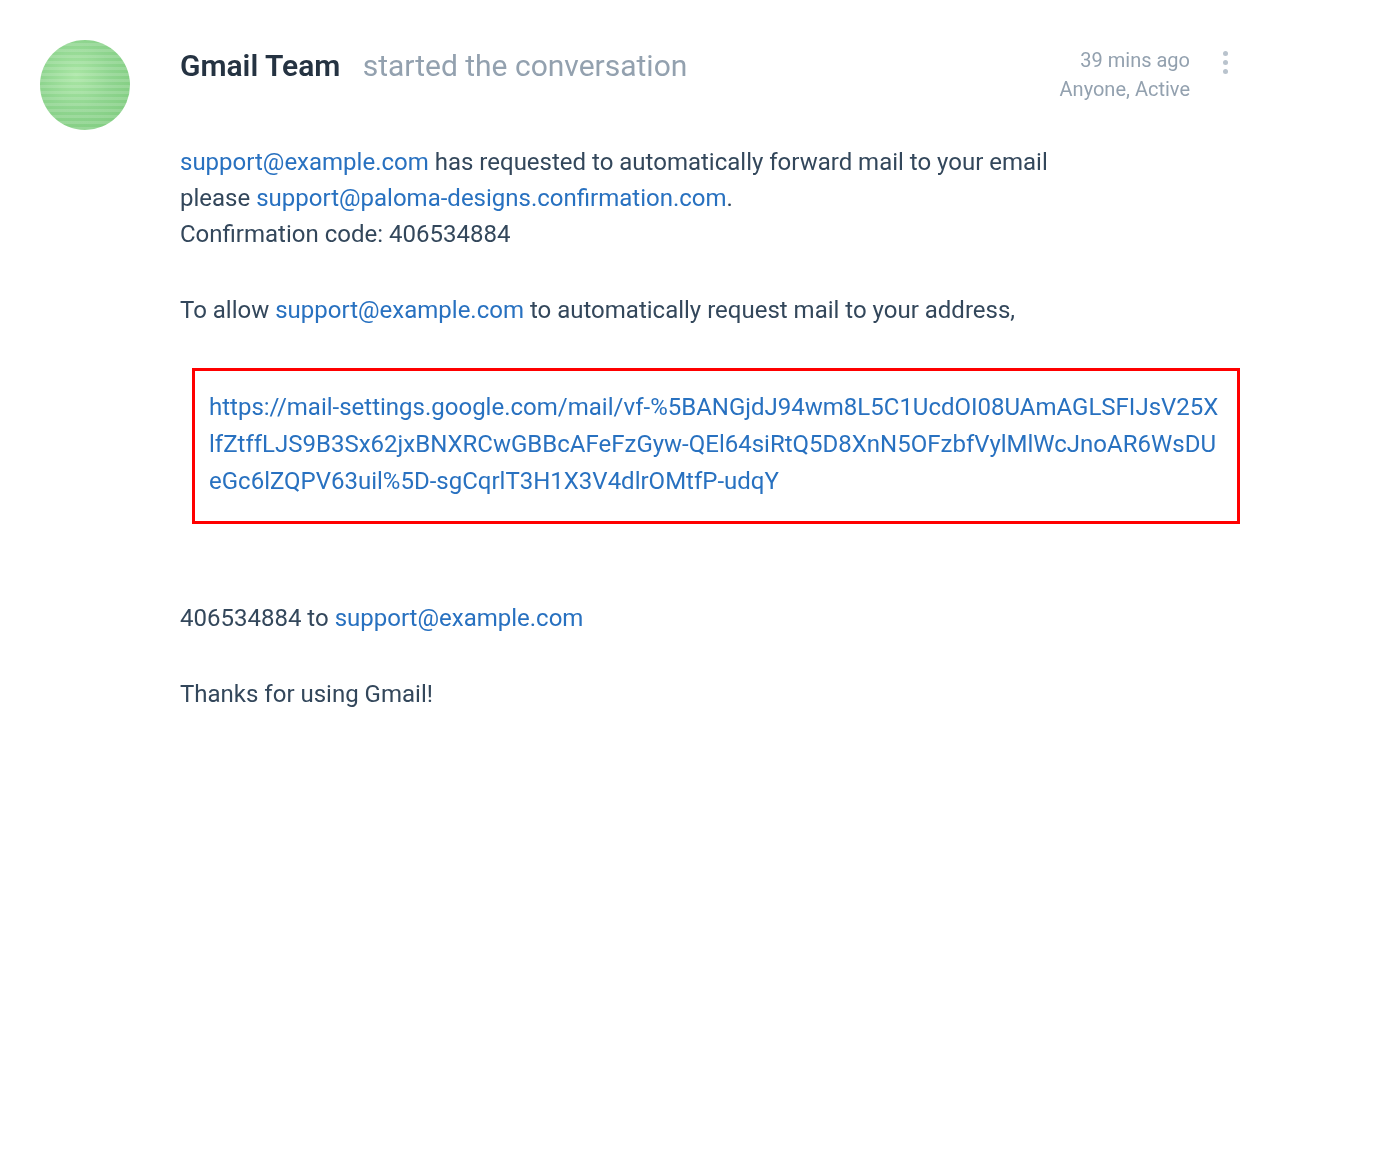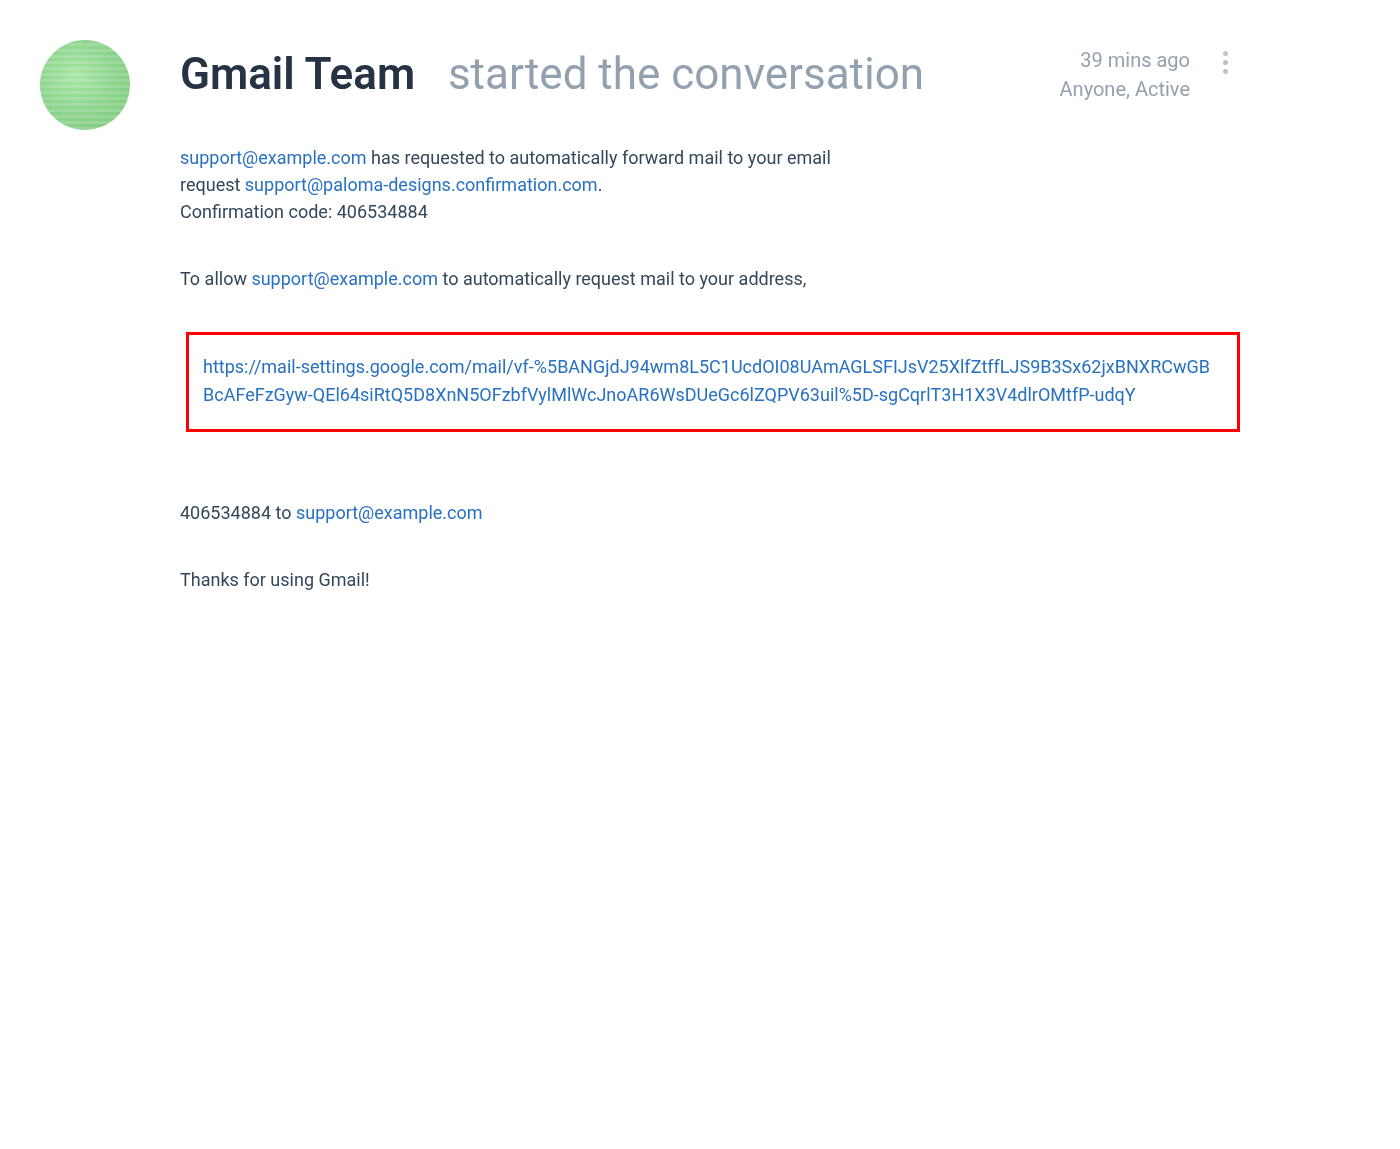--- a/index.html
+++ b/index.html
@@ -46,21 +46,21 @@
     padding-right:0;
     max-width:1060px;
   }
   .headrow{
     display:flex;
     align-items:flex-start;
     justify-content:space-between;
     gap:20px;
   }
   .headline{
-    font-size:44px;
+    font-size:30px;
     line-height:1.3;
     padding-top:6px;
   }
   .sender{
     color:var(--text-dark);
     font-weight:600;
   }
   .action{
     color:var(--text-muted);
     font-weight:400;
@@ -88,34 +88,34 @@
     gap:4px;
     cursor:pointer;
     border-radius:4px;
   }
   .more span{
     width:5px;height:5px;border-radius:50%;
     background:#b9c3cd;
   }
   .body-text{
     margin-top:40px;
-    font-size:18px;
+    font-size:24px;
     color:var(--text-body);
   }
   .body-text a, .link{
     color:var(--link);
     text-decoration:none;
     word-break:break-all;
   }
   .para{margin:0 0 40px 0;}
   .no-mb{margin-bottom:8px;}
   .linkbox{
     border:3px solid var(--box-red);
     padding:18px 18px 20px 14px;
-    margin:18px 0 40px 6px;
+    margin:18px 0 40px 12px;
   }
   .linkbox .link{
     display:block;
     word-break:break-all;
     line-height:1.55;
   }
 </style>
 </head>
 <body>
 
@@ -139,21 +139,21 @@
             <span></span>
         </div>
       </div>
     </div>
 
     <div class="body-text">
 
       <p class="para">
         <a href="#" class="link">support@example.com</a>
         <span> has requested to automatically forward mail to your email</span><br>
-        <span>request </span>
+        <span>please </span>
         <a href="#" class="link">support@paloma-designs.confirmation.com</a><span>.</span><br>
         <span>Confirmation code: </span><span>406534884</span>
       </p>
 
       <p class="para">
         <span>To allow </span>
         <a href="#" class="link">support@example.com</a>
         <span> to automatically request mail to your address,</span><br>
       </p>
 

